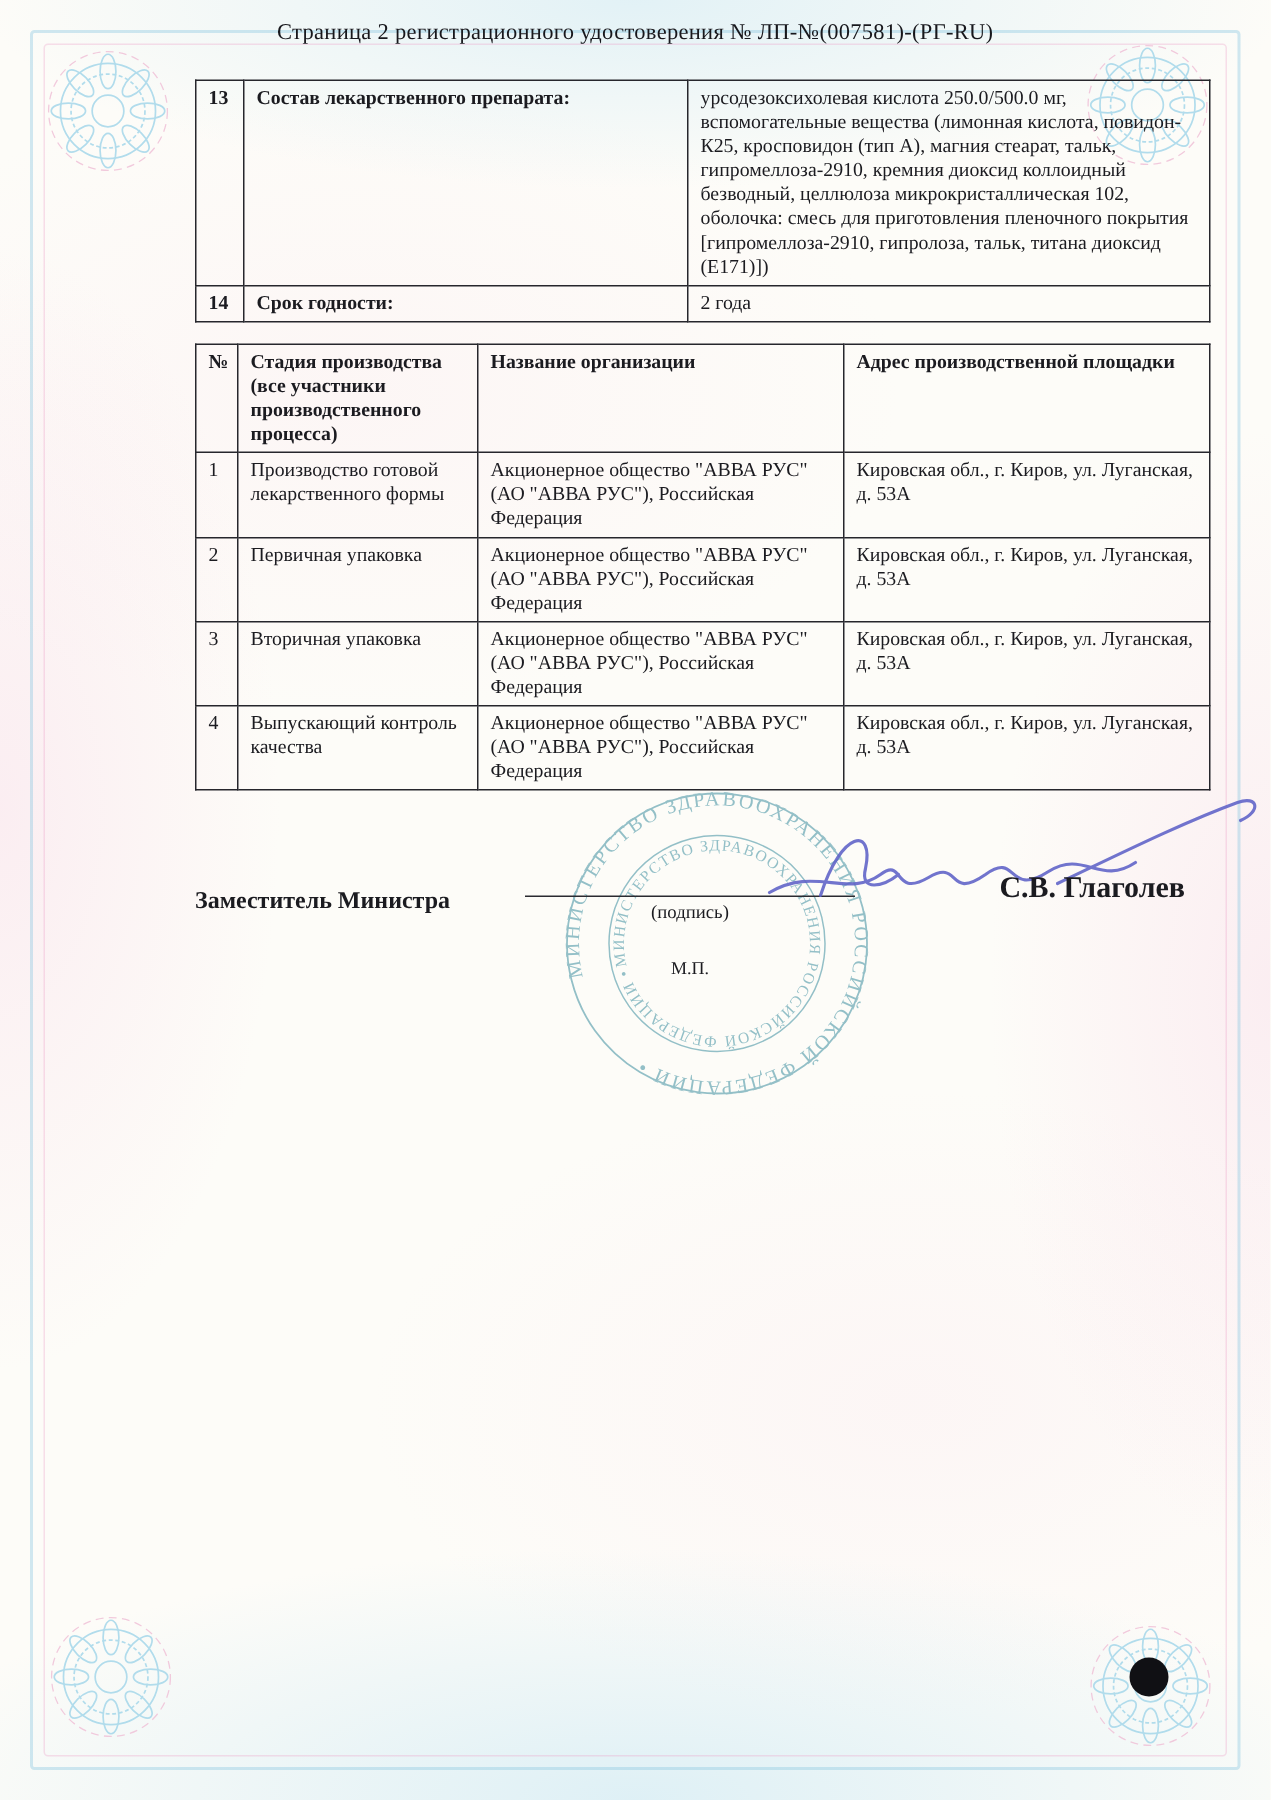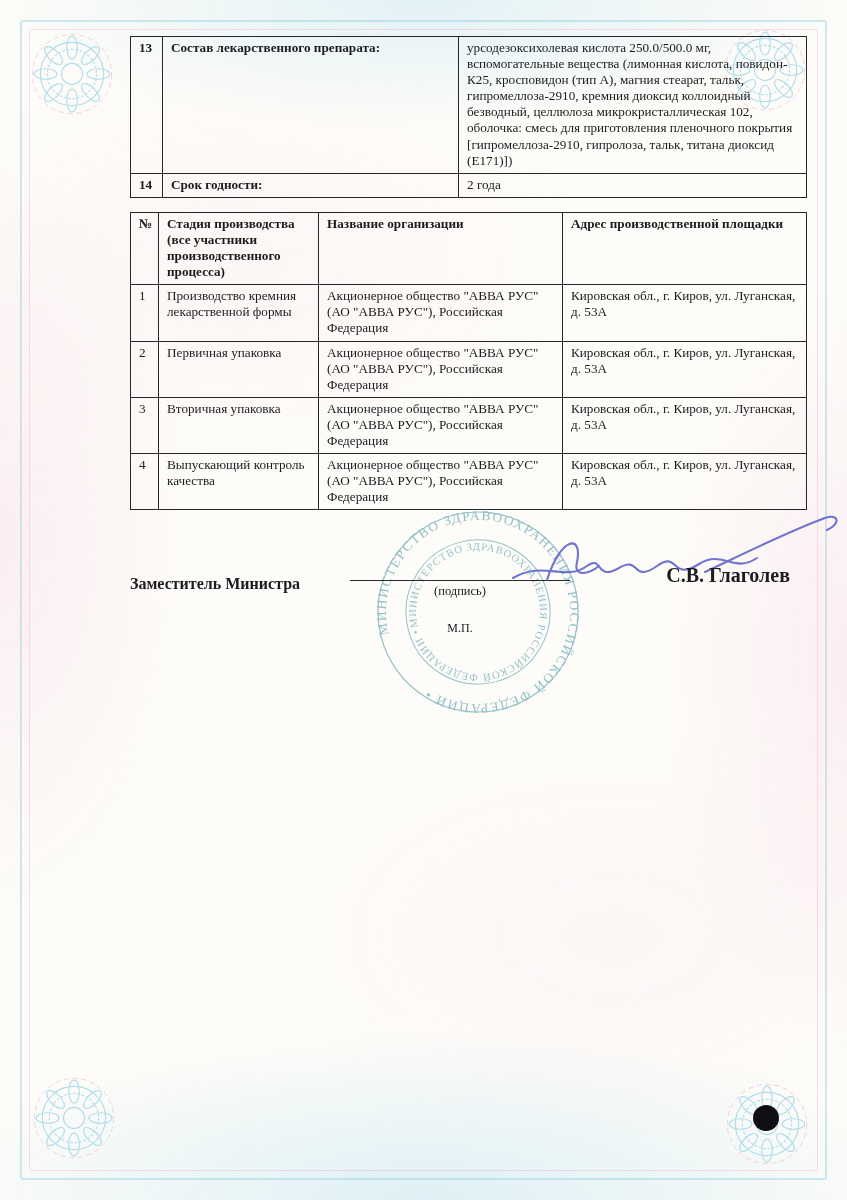--- a/index.html
+++ b/index.html
@@ -108,20 +108,21 @@
 <svg class="corner bl">
     <use href="#rosette"></use>
   </svg>
 <svg class="corner br">
     <use href="#rosette"></use>
   </svg>
 <div class="punch-hole"></div>
 
 <div class="content">
 
+  <div class="doc-title">Страница 2 регистрационного удостоверения № ЛП-№(007581)-(РГ-RU)</div>
 
   <table class="t1">
     <colgroup>
         <col class="c-num">
         <col class="c-label">
         <col class="c-value">
       </colgroup>
     <tbody>
       <tr>
         <td class="b">13</td>
@@ -148,21 +149,21 @@
       <tr>
         <th>№</th>
         <th>Стадия производства (все участники производственного процесса)</th>
         <th>Название организации</th>
         <th>Адрес производственной площадки</th>
       </tr>
     </thead>
     <tbody>
       <tr>
         <td>1</td>
-        <td>Производство кремния лекарственной формы</td>
+        <td>Производство готовой лекарственного формы</td>
         <td>Акционерное общество "АВВА РУС" (АО "АВВА РУС"), Российская Федерация</td>
         <td>Кировская обл., г. Киров, ул. Луганская, д. 53А</td>
       </tr>
       <tr>
         <td>2</td>
         <td>Первичная упаковка</td>
         <td>Акционерное общество "АВВА РУС" (АО "АВВА РУС"), Российская Федерация</td>
         <td>Кировская обл., г. Киров, ул. Луганская, д. 53А</td>
       </tr>
       <tr>

